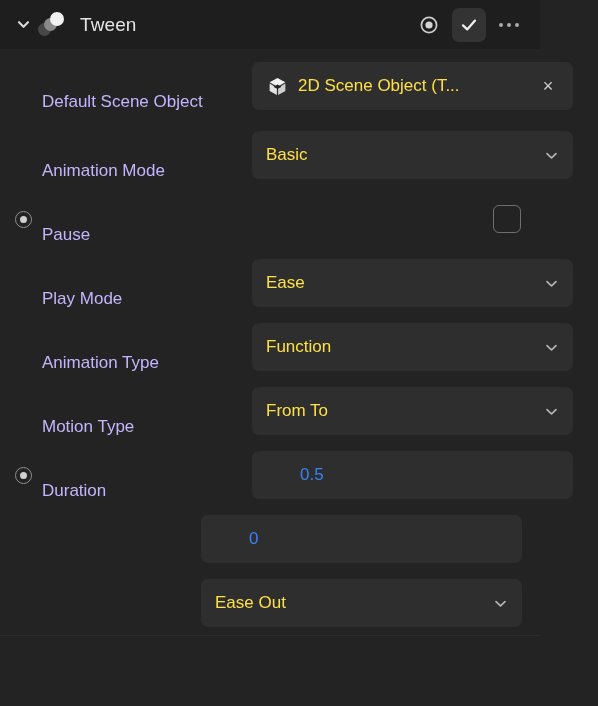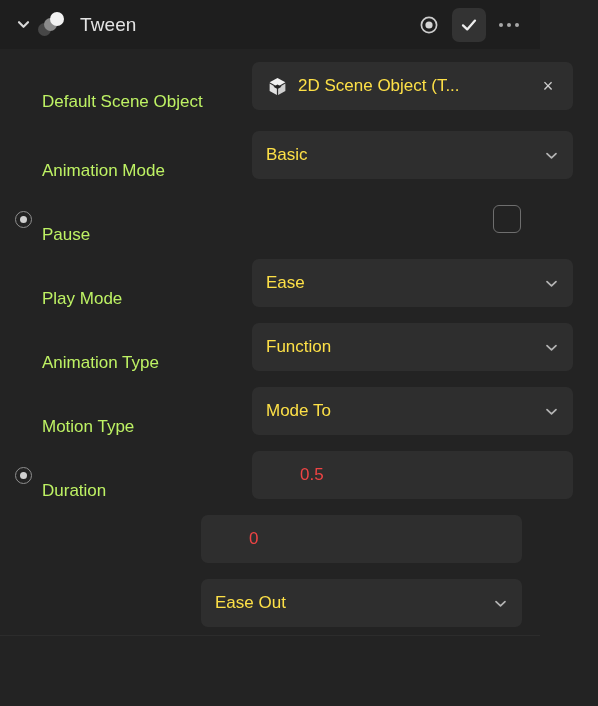--- a/index.html
+++ b/index.html
@@ -134,21 +134,21 @@
     content: "";
     width: 7px;
     height: 7px;
     border-radius: 50%;
     background: #d0d0d0;
     display: block;
   }
 
   .label {
     font-size: 17px;
-    color: #bef264;
+    color: #c4b5fd;
     line-height: 1.45;
     padding-left: 4px;
     width: 214px;
     box-sizing: border-box;
     flex: none;
     margin-top: 32px;
   }
   .label.wrap { white-space: normal; }
 
   .field-wrap {
@@ -170,21 +170,21 @@
   }
   .field .ftext {
     font-size: 17px;
     color: #fde047;
     flex: 1 1 auto;
     white-space: nowrap;
     overflow: hidden;
   }
   .field.num { cursor: text; }
   .field.num .ftext {
-    color: #ef4444;
+    color: #3b82f6;
     padding-left: 34px;
   }
 
   .chevron-down {
     flex: none;
     margin-left: 8px;
     display: flex;
     align-items: center;
   }
 
@@ -348,21 +348,21 @@
           </span>
         </div>
       </div>
     </div>
 
     <div class="row">
       <div class="kf empty"></div>
       <div class="label">Motion Type</div>
       <div class="field-wrap">
         <div class="field">
-          <span class="ftext">Mode To</span>
+          <span class="ftext">From To</span>
           <span class="chevron-down">
             <svg width="15" height="15" viewBox="0 0 16 16" aria-hidden="true">
               <path d="M3.2 6 L8 10.6 L12.8 6" fill="none" stroke="#b4b4b4" stroke-width="1.8" stroke-linecap="round" stroke-linejoin="round"></path>
             </svg>
           </span>
         </div>
       </div>
     </div>
 
     <div class="row">

